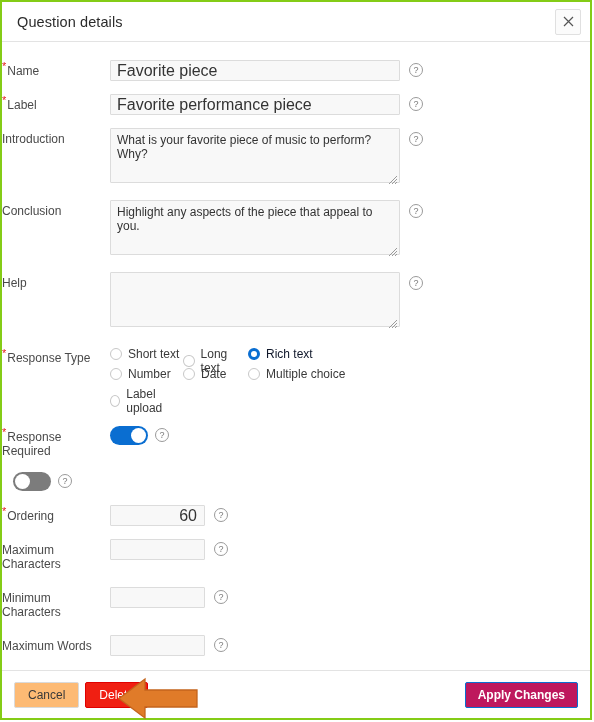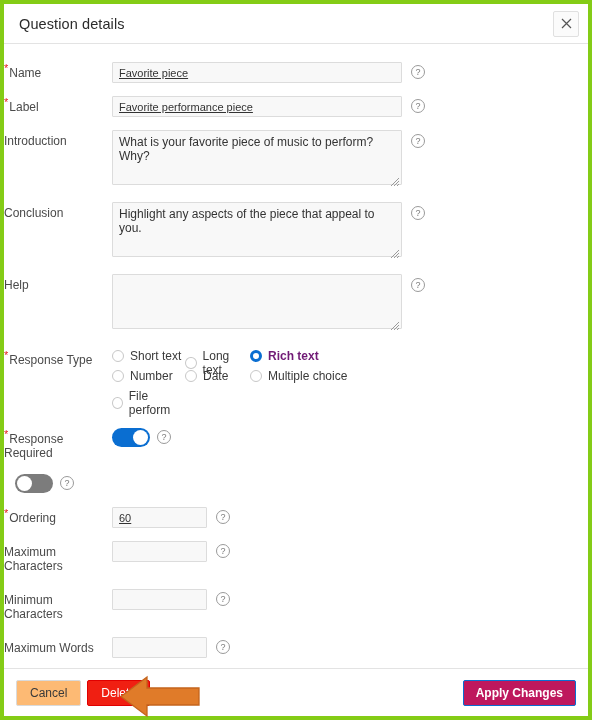--- a/index.html
+++ b/index.html
@@ -13,21 +13,21 @@
     font-family: "Liberation Sans", sans-serif;
     color: #333333;
     overflow: hidden;
   }
 
   
   .dialog {
     position: relative;
     width: 592px;
     height: 720px;
-    border: 4px solid #84cc16;
+    border: 2px solid #84cc16;
     background: #ffffff;
     box-sizing: border-box;
     display: flex;
     flex-direction: column;
   }
 
   
   .dialog-header {
     height: 40px;
     min-height: 40px;
@@ -98,31 +98,30 @@
     align-items: flex-start;
   }
 
   
   .txt {
     width: 290px;
     height: 21px;
     border: 1px solid #dcdcdc;
     background: #f8f8f8;
     font-family: "Liberation Sans", sans-serif;
-    font-size: 11px;
+    font-size: 16px;
     color: #333;
     padding: 0 6px;
     box-sizing: border-box;
     outline: none;
     border-radius: 1px;
-    text-decoration: underline;
   }
   .txt.num {
     width: 95px;
-    text-align: left;
+    text-align: right;
     padding-right: 7px;
   }
 
   .ta-wrap { position: relative; }
   .ta {
     width: 290px;
     height: 55px;
     border: 1px solid #dcdcdc;
     background: #f8f8f8;
     font-family: "Liberation Sans", sans-serif;
@@ -187,21 +186,21 @@
     border: 1.5px solid #c8c8c8;
     border-radius: 50%;
     background: #fff;
     box-sizing: border-box;
     margin-right: 6px;
   }
   .radio-item.sel .dot {
     border: 3.5px solid #0a6ed1;
     background: #fff;
   }
-  .radio-item.sel .rlabel { font-weight: bold; color: #701a75; }
+  .radio-item.sel .rlabel { font-weight: normal; color: #0f172a; }
   .rc1 { width: 73px; }
   .rc2 { width: 65px; }
 
   
   .switch {
     width: 38px;
     height: 19px;
     border-radius: 10px;
     position: relative;
     cursor: pointer;
@@ -371,21 +370,21 @@
             <span class="rlabel">Date</span>
           </div>
           <div class="radio-item">
             <span class="dot"></span>
             <span class="rlabel">Multiple choice</span>
           </div>
         </div>
         <div class="radio-line">
           <div class="radio-item rc1">
             <span class="dot"></span>
-            <span class="rlabel">File perform</span>
+            <span class="rlabel">Label upload</span>
           </div>
         </div>
       </div>
     </div>
 
     <div class="form-row sw-row" style="margin-top:19px">
       <div class="lbl"><span class="req">*</span><span>Response</span><br><span>Required</span></div>
       <div class="field">
         <div class="switch on">
           <span class="knob"></span>

